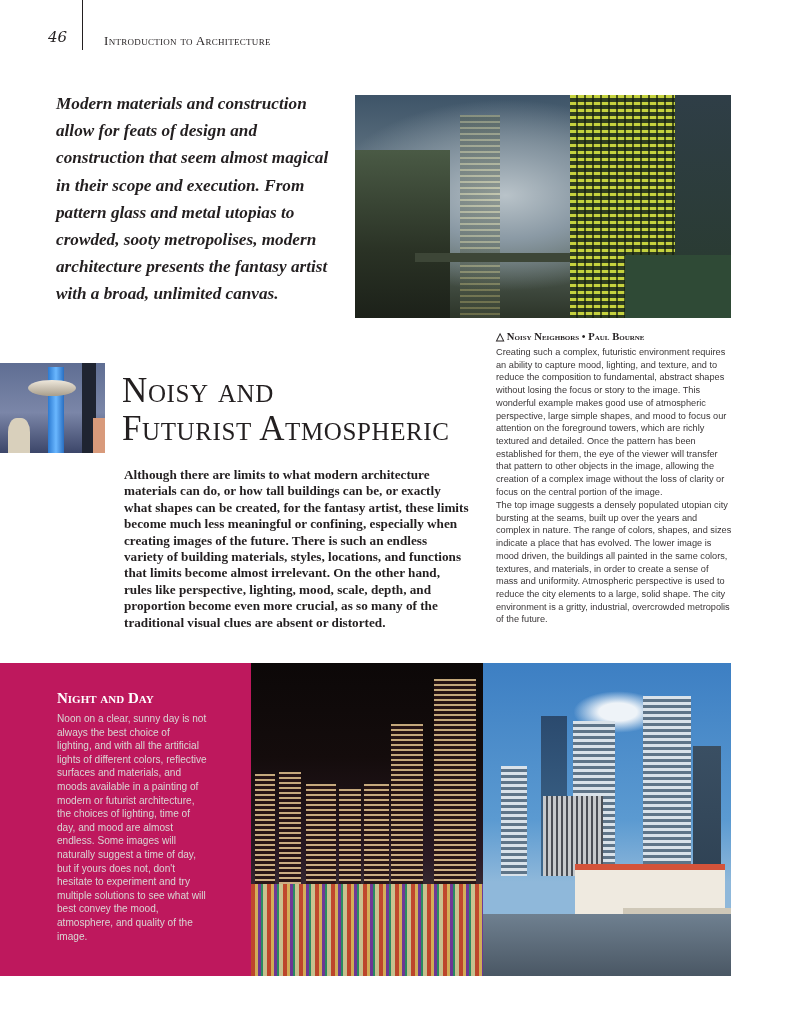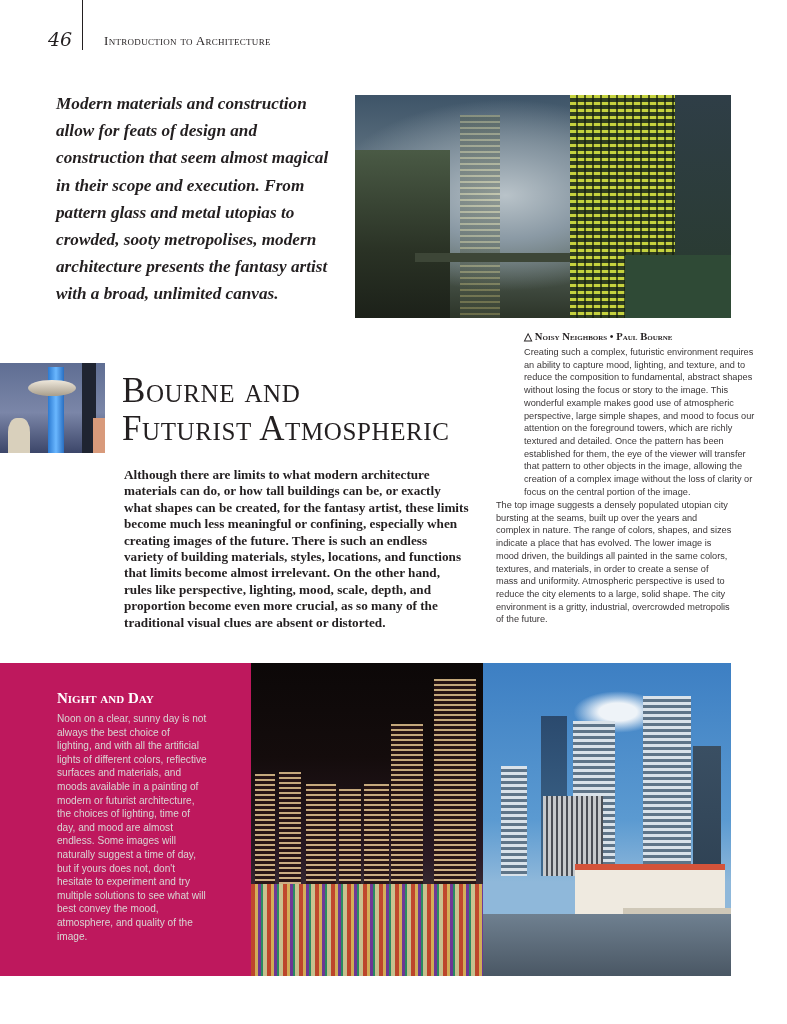--- a/index.html
+++ b/index.html
@@ -1,20 +1,20 @@
 <!DOCTYPE html>
 <html><head>
 <meta charset="utf-8">
 <style>
   * { box-sizing: border-box; margin: 0; padding: 0; }
   html, body { width: 787px; height: 1024px; background: #ffffff; overflow: hidden; }
   body { position: relative; font-family: "Liberation Serif", "DejaVu Serif", serif; color: #231f20; }
 
   .header-rule { position: absolute; left: 82px; top: 0; width: 1px; height: 50px; background: #231f20; }
-  .page-number { position: absolute; left: 48px; top: 28px; font-family: "DejaVu Serif", serif; font-style: italic; font-size: 19px; }
+  .page-number { position: absolute; left: 48px; top: 28px; font-family: "DejaVu Serif", serif; font-style: italic; font-size: 15px; }
   .running-head { position: absolute; left: 104px; top: 33px; font-size: 13px; font-variant: small-caps; letter-spacing: 0.3px; }
 
   .pull-quote { position: absolute; left: 56px; top: 90px; width: 290px; font-style: italic; font-weight: bold; font-size: 17.2px; line-height: 27.2px; color: #231f20; }
 
   .img { position: absolute; overflow: hidden; }
   .img-futuristic { left: 355px; top: 95px; width: 376px; height: 223px;
     background:
       linear-gradient(90deg, transparent 0 54%, rgba(30,40,20,0.0) 54%),
       radial-gradient(ellipse at 40% 45%, #b9c3c9 0%, #8b9aa5 25%, transparent 55%),
       linear-gradient(180deg, #3e5468 0%, #6a7c88 40%, #56635a 70%, #2c3428 100%); }
@@ -33,21 +33,21 @@
   .img-zeppelin .dome { position: absolute; left: 8px; top: 55px; width: 22px; height: 35px; background: #d9d0bc; border-radius: 40% 40% 0 0; }
   .img-zeppelin .dark { position: absolute; left: 82px; top: 0; width: 14px; height: 90px; background: #1f2431; }
   .img-zeppelin .pink { position: absolute; left: 93px; top: 55px; width: 12px; height: 35px; background: #d89a7b; }
 
   .section-title { position: absolute; left: 122px; top: 372px; width: 370px; font-family: "Liberation Serif", serif; font-variant: small-caps; font-weight: normal; font-size: 35px; line-height: 38px; letter-spacing: 0.6px; color: #231f20; }
 
   .body-text { position: absolute; left: 124px; top: 467px; width: 345px; font-size: 13.2px; line-height: 16.4px; color: #231f20; font-weight: bold; }
 
   .caption { position: absolute; left: 496px; width: 236px; font-family: "Liberation Sans", sans-serif; font-size: 9.2px; line-height: 12.7px; color: #3a3637; }
   .caption .cap-title { font-family: "Liberation Serif", serif; font-variant: small-caps; font-weight: bold; font-size: 10.6px; line-height: 14px; color: #231f20; margin-bottom: 2px; }
-  .caption-1 { top: 330px; margin-left: 28px; }
+  .caption-1 { top: 330px; }
   .caption-2 { top: 499px; }
 
   .sidebar { position: absolute; left: 0; top: 663px; width: 251px; height: 313px; background: #be185d; }
   .sidebar-title { position: absolute; left: 57px; top: 27px; font-family: "Liberation Serif", serif; font-variant: small-caps; font-weight: bold; font-size: 15px; color: #ffffff; }
   .sidebar-body { position: absolute; left: 57px; top: 49px; width: 150px; font-family: "Liberation Sans", sans-serif; font-size: 10.1px; line-height: 13.6px; color: #d9d6d4; }
 
   .img-night { left: 251px; top: 663px; width: 232px; height: 313px; background: linear-gradient(180deg,#0c0808 0%,#140c0c 30%,#2a1a24 62%,#3b2f38 75%,#1a1620 100%); }
   .img-night .b { position: absolute; bottom: 92px; background: repeating-linear-gradient(180deg, rgba(255,220,160,0.75) 0 2px, rgba(40,20,20,0.9) 2px 5px); }
   .img-night .water { position: absolute; left: 0; bottom: 0; width: 232px; height: 92px; background: repeating-linear-gradient(90deg, #d84d2c 0 4px, #f0c560 4px 7px, #7a3ca8 7px 10px, #2c9c6a 10px 12px, #e4dca0 12px 16px); opacity: 0.85; }
 
@@ -80,21 +80,21 @@
 
 <div class="img img-zeppelin">
   <div class="spire"></div>
   <div class="blimp"></div>
   <div class="dome"></div>
   <div class="dark"></div>
   <div class="pink"></div>
 </div>
 
 <h1 class="section-title">
-  <span>Bourne and</span><br>
+  <span>Noisy and</span><br>
   <span>Futurist Atmospheric</span>
 </h1>
 
 <p class="body-text">Although there are limits to what modern architecture materials can do, or how tall buildings can be, or exactly what shapes can be created, for the fantasy artist, these limits become much less meaningful or confining, especially when creating images of the future. There is such an endless variety of building materials, styles, locations, and functions that limits become almost irrelevant. On the other hand, rules like perspective, lighting, mood, scale, depth, and proportion become even more crucial, as so many of the traditional visual clues are absent or distorted.</p>
 
 <div class="caption caption-1">
   <div class="cap-title">
     <span>△</span>
     <span>Noisy Neighbors • Paul Bourne</span>
   </div>

